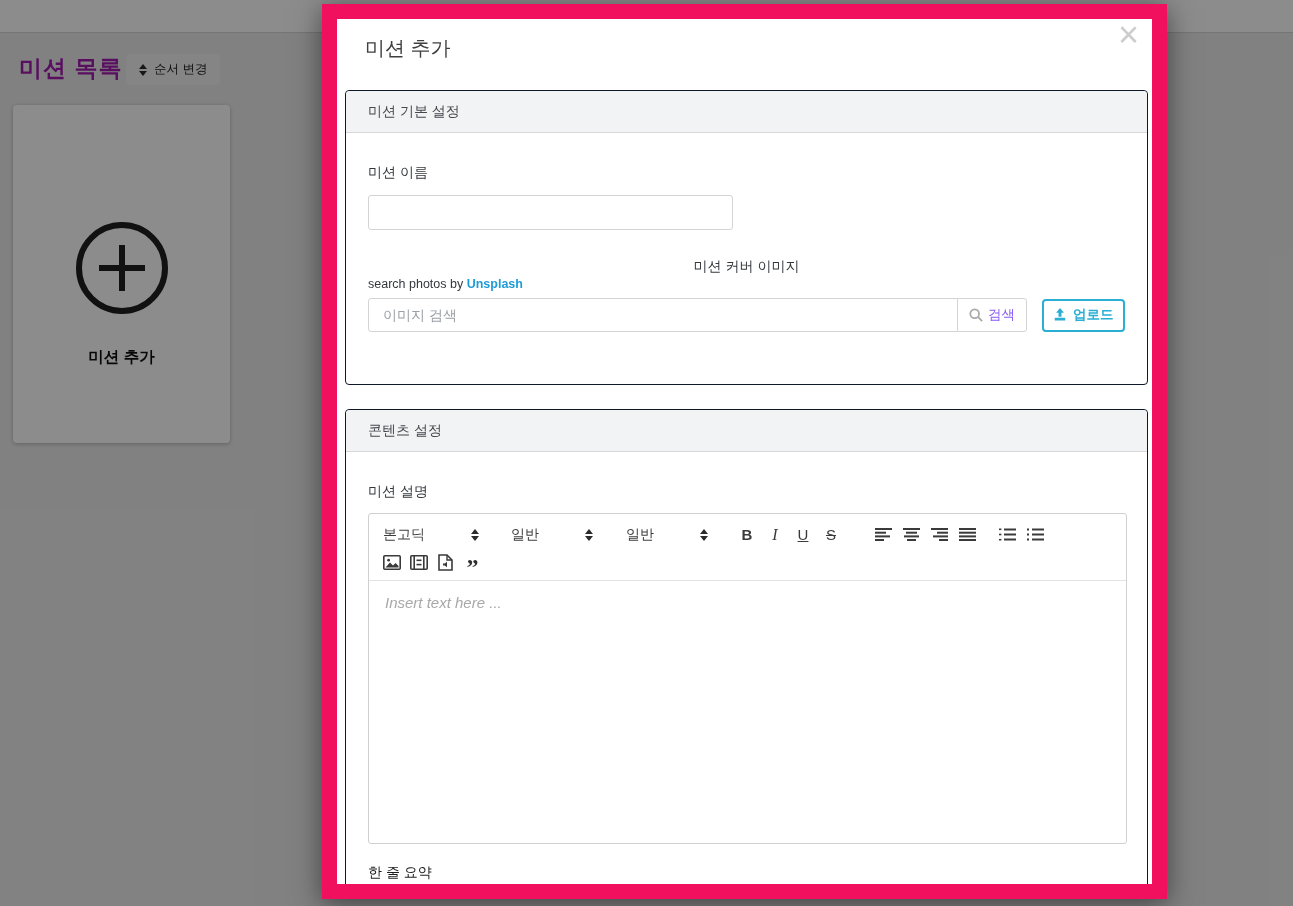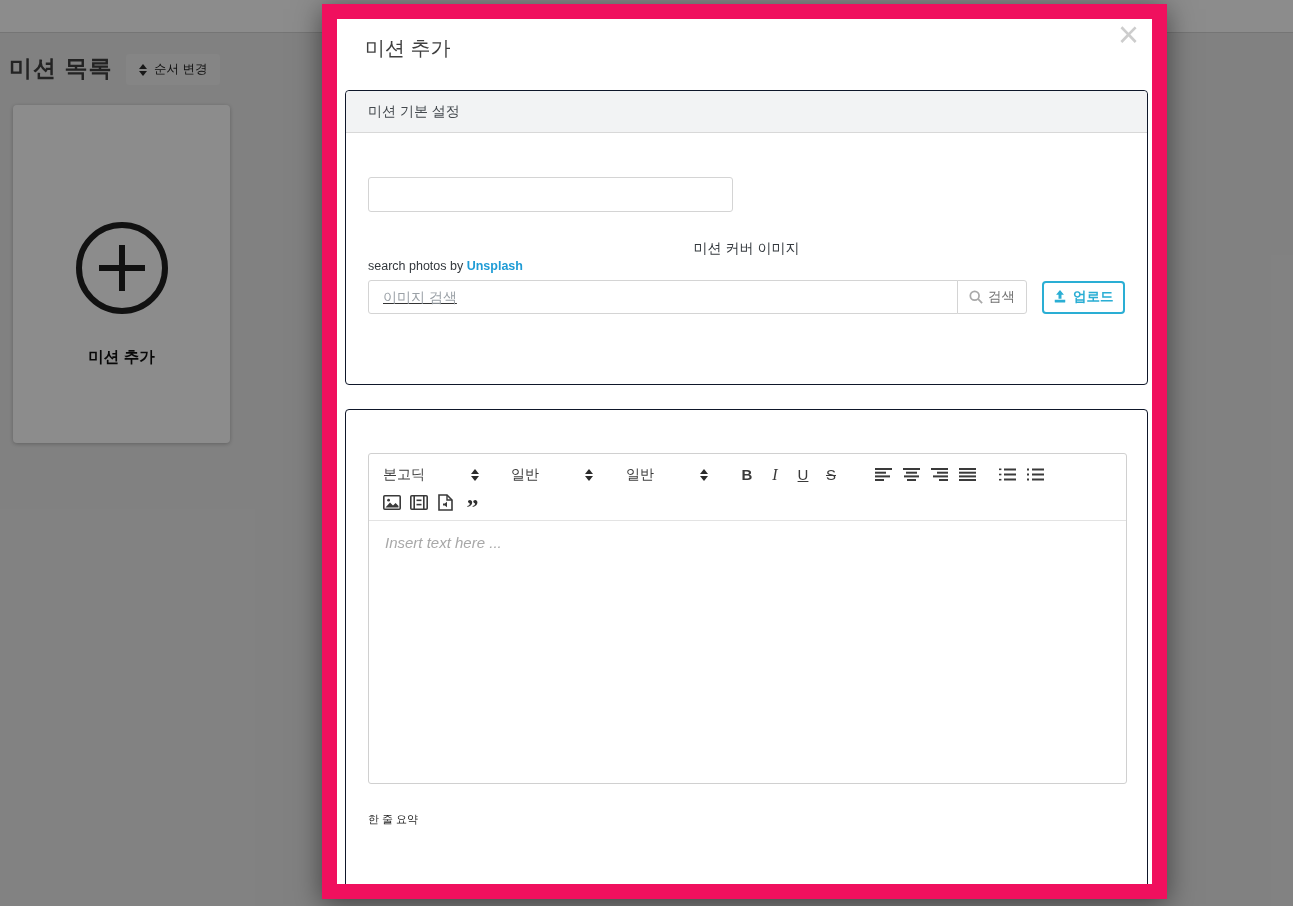--- a/index.html
+++ b/index.html
@@ -2,21 +2,21 @@
 <html><head>
 <meta charset="utf-8">
 <style>
   * { margin:0; padding:0; box-sizing:border-box; }
   html,body { width:1293px; height:906px; }
   body { font-family:"Liberation Sans", sans-serif; }
   .screen { position:relative; width:1293px; height:906px; overflow:hidden; background:#ececec; }
 
   
   .bg-header { position:absolute; top:0; left:0; right:0; height:33px; background:#ffffff; border-bottom:1px solid #d6d6d6; }
-  .page-title { position:absolute; left:9px; top:53px; font-size:23px; font-weight:700; color:#404040; letter-spacing:1px; }
+  .page-title { position:absolute; left:19px; top:53px; font-size:23px; font-weight:700; color:#a21caf; letter-spacing:1px; }
   .reorder-btn { position:absolute; left:126px; top:54px; height:31px; padding:0 13px; background:#f3f3f3; border:none; border-radius:4px; display:flex; align-items:center; gap:7px; font-size:12.5px; color:#212121; cursor:pointer; }
   .sort-arrows { display:flex; flex-direction:column; gap:2px; }
   .sort-arrows i { width:0; height:0; border-left:4px solid transparent; border-right:4px solid transparent; display:block; }
   .sort-arrows .up { border-bottom:5px solid #2b2b2b; }
   .sort-arrows .dn { border-top:5px solid #2b2b2b; }
 
   .mission-card { position:absolute; left:13px; top:105px; width:217px; height:338px; background:#ffffff; border-radius:4px; box-shadow:0 1px 4px rgba(0,0,0,0.25); display:flex; flex-direction:column; align-items:center; cursor:pointer; }
   .plus-circle { margin-top:117px; width:92px; height:92px; border:6px solid #1f1f1f; border-radius:50%; position:relative; }
   .plus-circle:before, .plus-circle:after { content:""; position:absolute; background:#1f1f1f; }
   .plus-circle:before { left:50%; top:50%; width:46px; height:6px; transform:translate(-50%,-50%); }
@@ -38,23 +38,23 @@
   .sec-header { height:42px; line-height:41px; background:#f2f3f4; border-bottom:1px solid #d8d8d8; border-radius:4px 4px 0 0; padding-left:22px; font-size:14px; color:#43484d; }
   .sec-body { padding:31px 22px 0 22px; }
 
   .field-label { display:block; font-size:14px; color:#33383d; }
   .name-input { margin-top:13px; width:365px; height:35px; border:1px solid #d4d4d4; border-radius:3px; padding:0 10px; font-size:14px; color:#333; outline:none; }
   .cover-label { margin-top:28px;text-align:center; }
   .unsplash-line { margin-top:1px; font-size:12.5px; color:#33383d; }
   .unsplash-link { color:#1f9cd6; font-weight:700; text-decoration:none; cursor:pointer; }
 
   .search-row { margin-top:7px; display:flex; align-items:center; }
-  .img-input { width:595px; height:34px; border:1px solid #d4d4d4; border-radius:3px 0 0 3px; padding:0 14px; font-size:14px; color:#333; outline:none;text-decoration:underline; }
+  .img-input { width:595px; height:34px; border:1px solid #d4d4d4; border-radius:3px 0 0 3px; padding:0 14px; font-size:14px; color:#333; outline:none; }
   .img-input::placeholder { color:#9aa0a6; }
-  .search-btn { margin-left:-1px; width:70px; height:34px; background:#fff; border:1px solid #d4d4d4; border-radius:0 3px 3px 0; display:flex; align-items:center; justify-content:center; gap:5px; font-size:13.5px; color:#737373; cursor:pointer; }
+  .search-btn { margin-left:-1px; width:70px; height:34px; background:#fff; border:1px solid #d4d4d4; border-radius:0 3px 3px 0; display:flex; align-items:center; justify-content:center; gap:5px; font-size:13.5px; color:#8b5cf6; cursor:pointer; }
   .upload-btn { margin-left:15px; width:84px; height:33px; background:#fff; border:2px solid #2aaed4; border-radius:4px; display:flex; align-items:center; justify-content:center; gap:6px; font-size:13.5px; font-weight:700; color:#2aaed4; cursor:pointer; }
 
   
   .editor { margin-top:12px; width:759px; border:1px solid #d0d0d0; border-radius:3px; background:#fff; }
   .toolbar { padding:6px 14px 5px 14px; border-bottom:1px solid #e3e3e3; }
   .tb-row { display:flex; align-items:center; height:29px; }
   .tb-row2 { height:25px; margin-top:1px; }
   .dd { display:flex; align-items:center; justify-content:space-between; height:100%; cursor:pointer; }
   .dd-font { width:96px; } .dd-size { width:82px; margin-left:32px; } .dd-line { width:82px; margin-left:33px; }
   .dd-label { font-size:14px; color:#3c3c3c; }
@@ -63,21 +63,21 @@
   .g-italic { font-family:"Liberation Serif", serif; font-style:italic; font-size:16px; }
   .g-under { text-decoration:underline; }
   .g-strike { text-decoration:line-through; }
   .grp-align { margin-left:24px; display:flex; height:100%; }
   .grp-list { margin-left:12px; display:flex; height:100%; }
   .tbtn svg { display:block; }
   .tb-row2 .tbtn { width:27px; }
   .tb-row2 .tbtn:first-child { margin-left:-5px; }
   .g-quote { font-family:"Liberation Serif", serif; font-size:24px; font-weight:700; color:#2f2f2f; padding-top:9px; }
   .editarea { height:262px; padding:13px 16px; font-size:15px; font-style:italic; color:#a8a8a8; cursor:text; }
-  .summary-label { margin-top:28px; font-size:11px; color:#1c1c1c; }
+  .summary-label { margin-top:20px; font-size:14px; color:#1c1c1c; }
 </style>
 </head>
 <body>
 
 <div class="screen">
 
   <div class="bg-header"></div>
   <div class="page-title">미션 목록</div>
   <button class="reorder-btn">
     <span class="sort-arrows">
@@ -95,20 +95,21 @@
   <div class="overlay"></div>
 
   <div class="modal-frame">
     <div class="modal">
       <div class="modal-title">미션 추가</div>
       <div class="modal-close">×</div>
 
       <div class="section sec-basic">
         <div class="sec-header">미션 기본 설정</div>
         <div class="sec-body">
+          <label class="field-label">미션 이름</label>
           <input class="name-input" type="text" value="" style="">
           <label class="field-label cover-label">미션 커버 이미지</label>
           <div class="unsplash-line"><span>search photos by </span><a class="unsplash-link">Unsplash</a></div>
           <div class="search-row">
             <input class="img-input" type="text" placeholder="이미지 검색" style="">
             <button class="search-btn">
               <svg width="14" height="14" viewBox="0 0 16 16">
                   <circle cx="6.5" cy="6.5" r="5" fill="none" stroke="#a9a9a9" stroke-width="2"></circle>
                   <line x1="10.5" y1="10.5" x2="15" y2="15" stroke="#a9a9a9" stroke-width="2"></line>
                 </svg>
@@ -119,21 +120,23 @@
                   <path d="M8 0 L12.5 5.5 H9.7 V10 H6.3 V5.5 H3.5 Z"></path>
                   <path d="M2 11.2 H14 V13.6 Q14 14.4 13.2 14.4 H2.8 Q2 14.4 2 13.6 Z"></path>
                 </svg>
               <span>업로드</span>
             </button>
           </div>
         </div>
       </div>
 
       <div class="section sec-content">
+        <div class="sec-header">콘텐츠 설정</div>
         <div class="sec-body">
+          <label class="field-label">미션 설명</label>
 
           <div class="editor">
             <div class="toolbar">
               <div class="tb-row">
                 <div class="dd dd-font">
                   <span class="dd-label">본고딕</span>
                   <span class="sort-arrows">
                       <i class="up"></i>
                       <i class="dn"></i>
                     </span>

